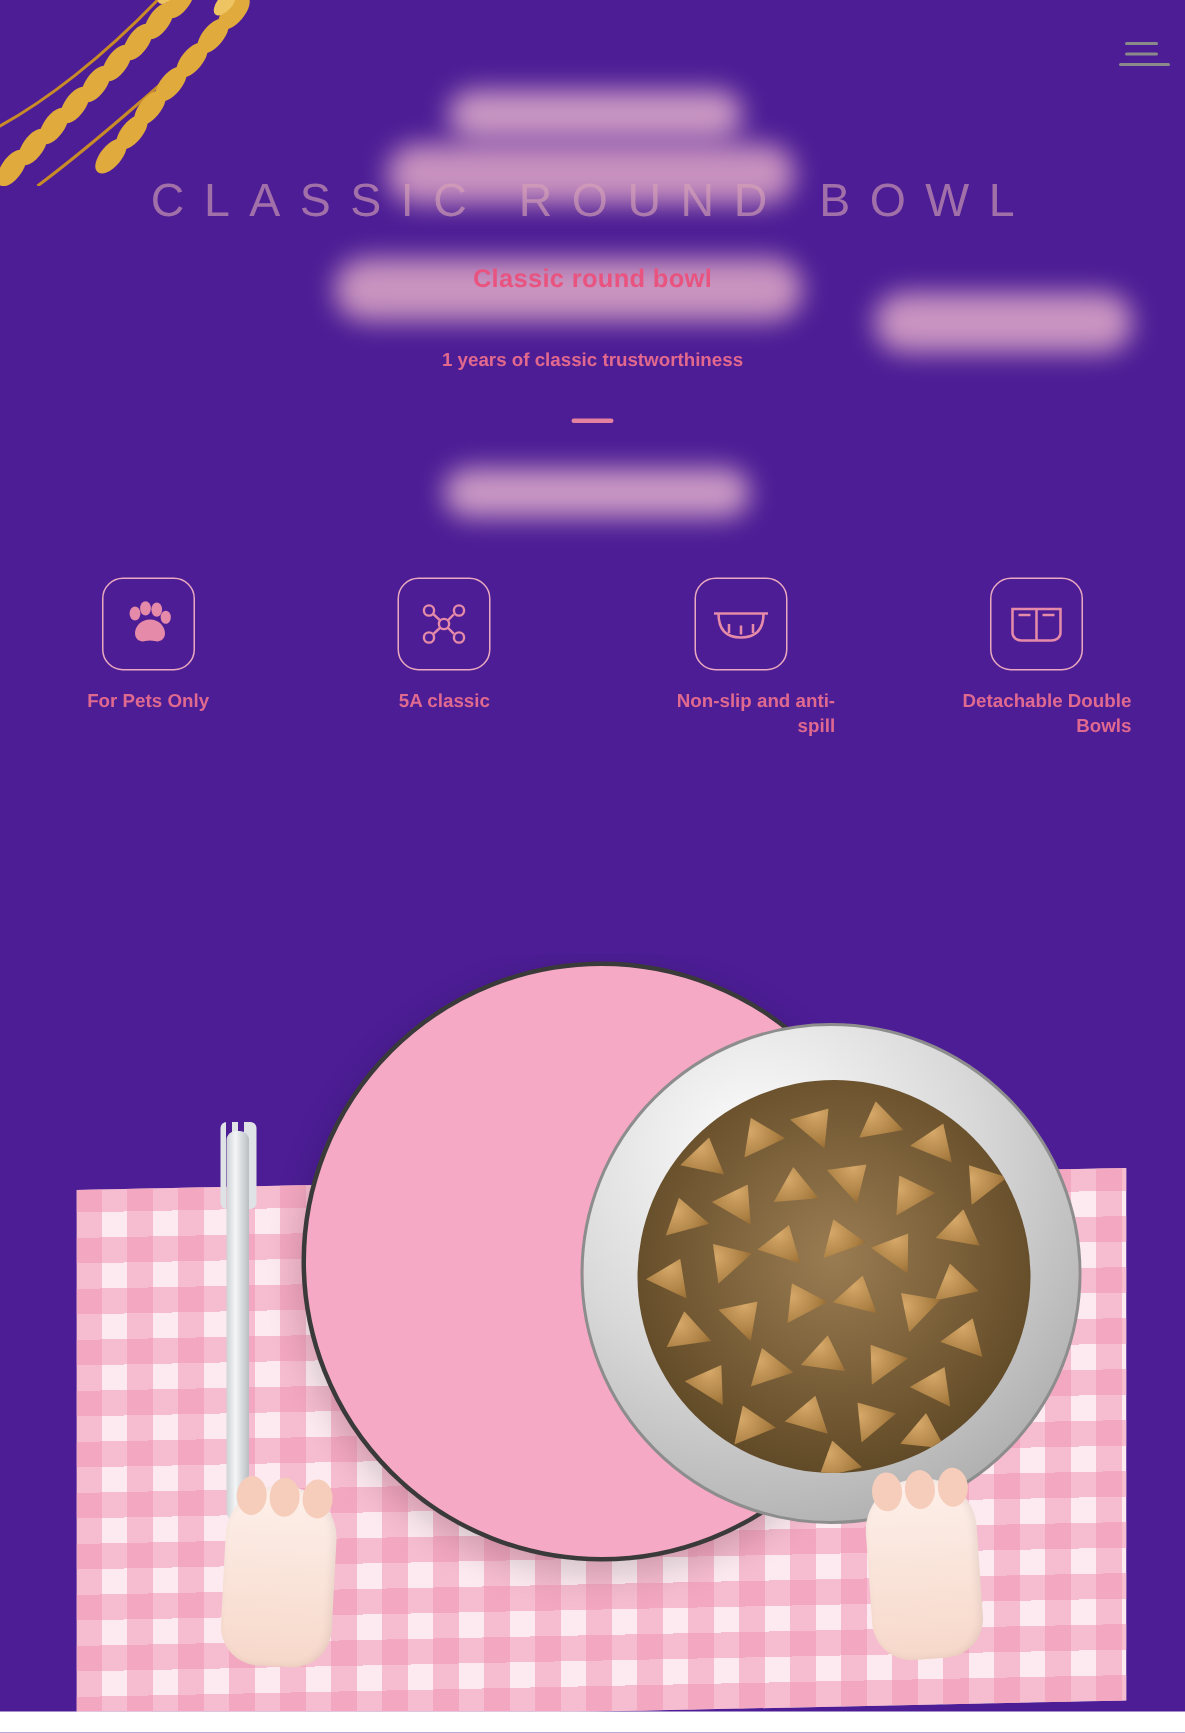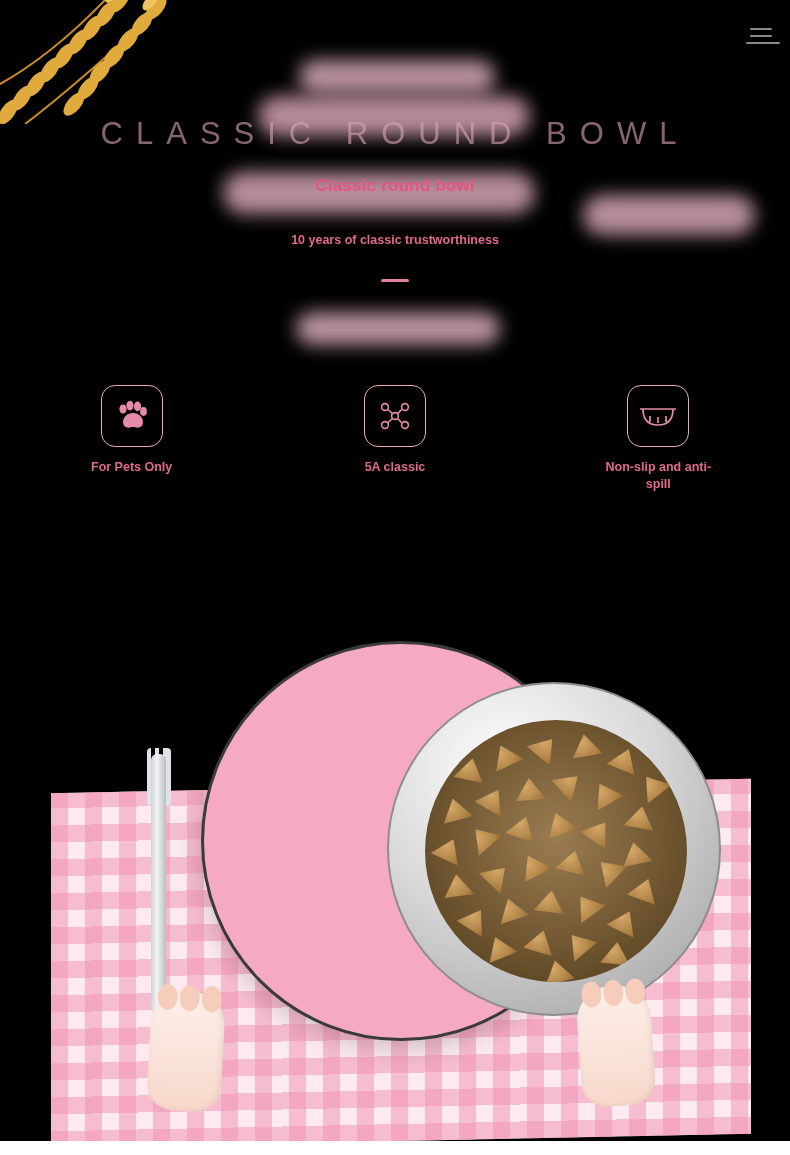--- a/index.html
+++ b/index.html
@@ -7,21 +7,21 @@
     width: 790px;
     height: 1155px;
     font-family: "Liberation Sans", sans-serif;
     background: #ffffff;
     overflow: hidden;
   }
   #page {
     position: relative;
     width: 790px;
     height: 1155px;
-    background: #000000;
+    background: #4c1d95;
     overflow: hidden;
   }
 
   
   .menu-btn {
     position: absolute;
     top: 22px;
     right: 10px;
     width: 34px;
     height: 28px;
@@ -142,21 +142,21 @@
   .feature .cap {
     margin-top: 12px;
     font-size: 12.5px;
     line-height: 1.35;
     color: #e0698f;
     font-weight: bold;
     text-align: center;
     width: 112px;
   }
   .feature.wide .cap { width: 126px; }
-  .feature.left-al .cap { text-align: center; }
+  .feature.left-al .cap { text-align: right; }
 
   
   .photo {
     position: absolute;
     left: 51px;
     top: 636px;
     width: 700px;
     height: 505px;
     overflow: hidden;
   }
@@ -282,21 +282,21 @@
   </svg>
 
   <div class="menu-btn">
     <span></span>
       <span></span>
       <span></span>
   </div>
 
   <div class="hero-title">CLASSIC ROUND BOWL</div>
   <div class="headline">Classic round bowl</div>
-  <div class="subheadline">10 years of classic trustworthiness</div>
+  <div class="subheadline">1 years of classic trustworthiness</div>
   <div class="divider"></div>
 
   <div class="features">
 
     <div class="feature">
       <div class="badge">
         <svg width="34" height="32" viewBox="0 0 34 32">
           <g fill="#e58aa8">
             <ellipse cx="8" cy="9" rx="3.6" ry="4.6"></ellipse>
             <ellipse cx="15" cy="5.6" rx="3.6" ry="4.8"></ellipse>
@@ -332,20 +332,32 @@
             <path d="M4 6 C4 18 10 22 19 22 C28 22 34 18 34 6"></path>
             <path d="M1 6 H37"></path>
             <path d="M11 13 v6 M19 14 v6 M27 13 v6"></path>
           </g>
         </svg>
       </div>
       <div class="cap">Non-slip and anti-spill</div>
     </div>
 
 
+    <div class="feature wide left-al">
+      <div class="badge">
+        <svg width="36" height="28" viewBox="0 0 36 28">
+          <g stroke="#e58aa8" stroke-width="1.7" fill="none">
+            <path d="M2 4 H34 V20 C34 23 31 25 28 25 H8 C5 25 2 23 2 20 Z"></path>
+            <path d="M18 4 V25"></path>
+            <path d="M6 8 H14 M22 8 H30"></path>
+          </g>
+        </svg>
+      </div>
+      <div class="cap">Detachable Double Bowls</div>
+    </div>
 
   </div>
 
   <div class="photo">
     <div class="check"></div>
 
     <div class="fork-tines"></div>
     <div class="fork"></div>
     <div class="knife-blade"></div>
     <div class="knife"></div>

